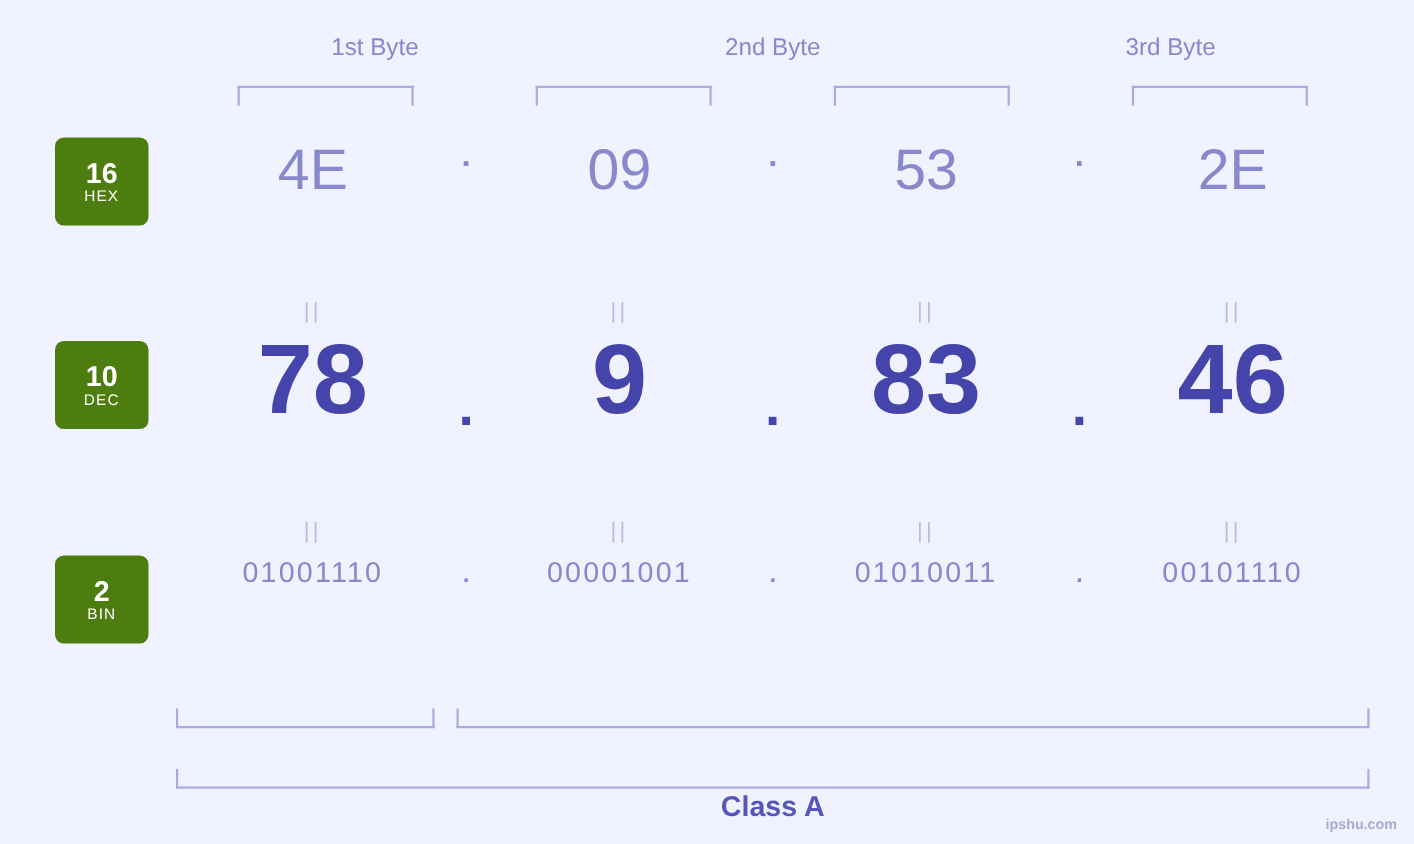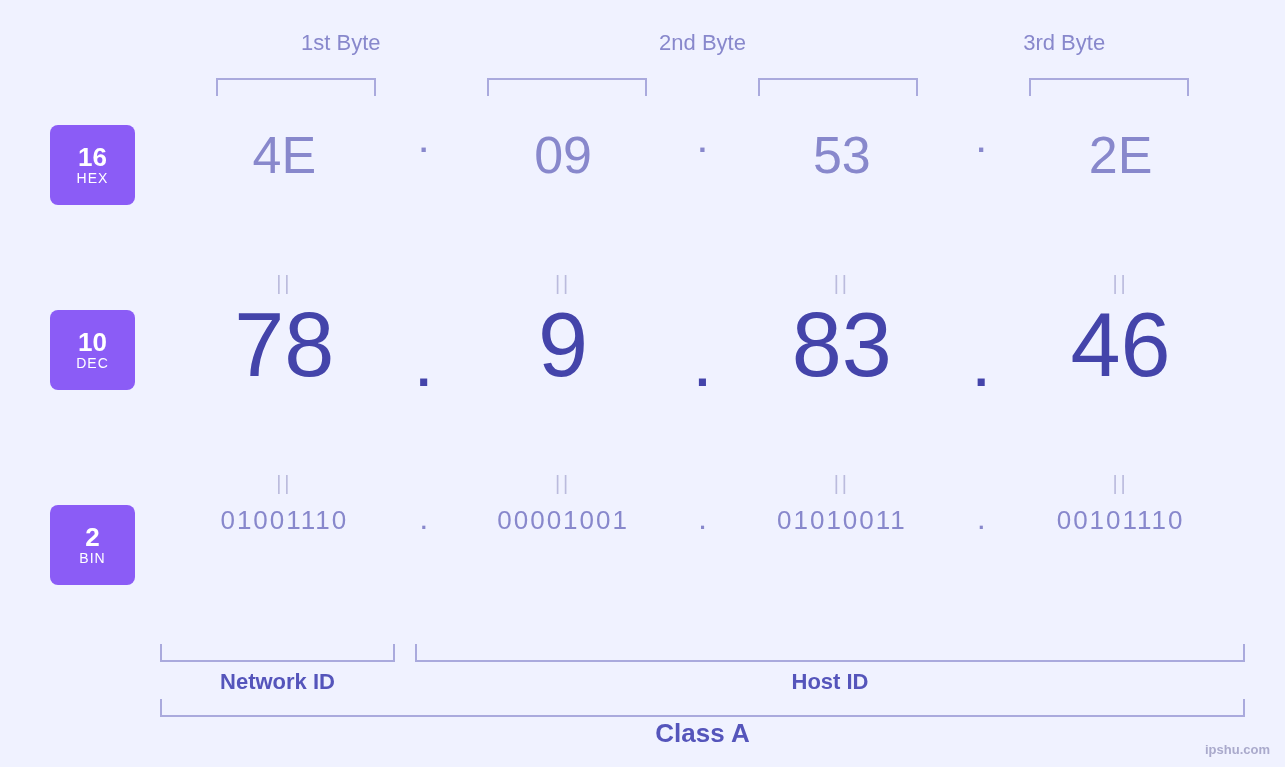--- a/index.html
+++ b/index.html
@@ -75,21 +75,21 @@
       right: 40px;
       bottom: 60px;
     }
 
     
     .base-badge {
       position: absolute;
       left: 0;
       width: 85px;
       height: 80px;
-      background-color: #8b5cf6;
+      background-color: #4d7c0f;
       border-radius: 8px;
       display: flex;
       flex-direction: column;
       align-items: center;
       justify-content: center;
       color: white;
     }
 
     .badge-number {
       font-size: 26px;
@@ -162,21 +162,21 @@
     }
 
     
     .dec-row {
       top: 185px;
     }
 
     .dec-value {
       font-size: 90px;
       color: #4444aa;
-      font-weight: normal;
+      font-weight: bold;
       line-height: 1;
       margin-top: 35px;
     }
 
     .dec-dot {
       font-size: 50px;
       color: #4444aa;
       font-weight: bold;
       margin-top: 40px;
     }
@@ -438,24 +438,20 @@
       </div>
     </div>
 
   </div>
 
   <div class="bottom-brackets">
     <div class="network-bracket"></div>
     <div class="host-bracket"></div>
   </div>
 
-  <div class="id-labels">
-    <div class="network-id-label">Network ID</div>
-    <div class="host-id-label">Host ID</div>
-  </div>
 
   <div class="class-bracket-line"></div>
 
   <div class="class-a-label">Class A</div>
 
   <div class="watermark">ipshu.com</div>
 
 </div>
 
 </body></html>

